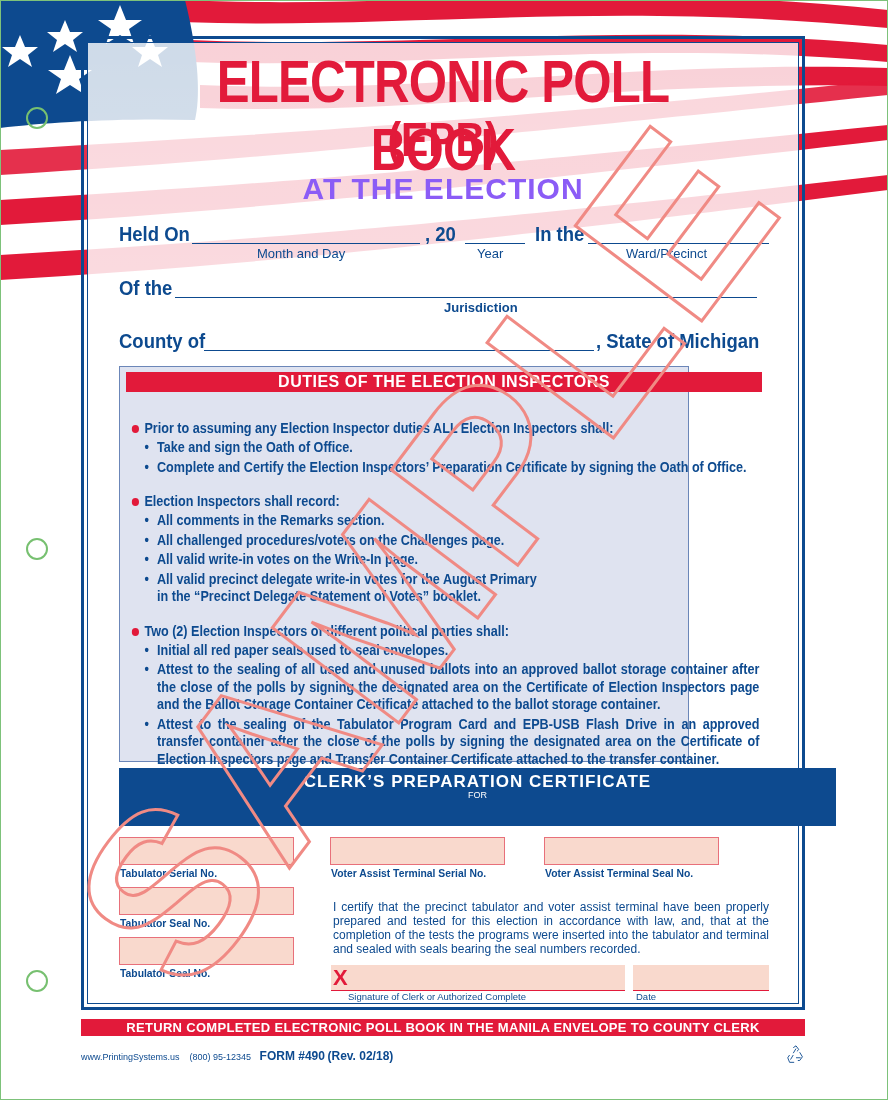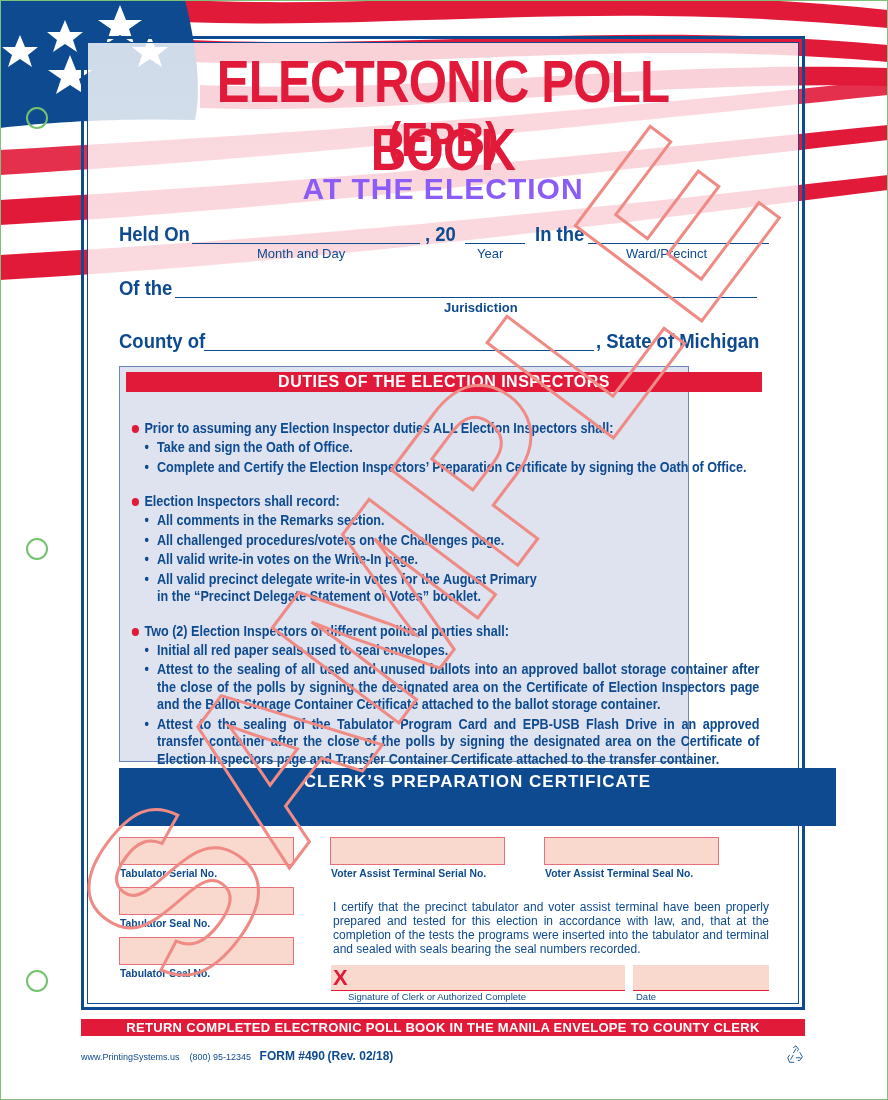--- a/index.html
+++ b/index.html
@@ -123,20 +123,21 @@
       <div class="main-item"><span class="dot"></span><span>Two (2) Election Inspectors of different political parties shall:</span></div>
       <div class="sub-item"><span class="bul">•</span><span>Initial all red paper seals used to seal envelopes.</span></div>
       <div class="sub-item" style="text-align:justify;"><span class="bul">•</span><span>Attest to the sealing of all used and unused ballots into an approved ballot storage container after the close of the polls by signing the designated area on the Certificate of Election Inspectors page and the Ballot Storage Container Certificate attached to the ballot storage container.</span></div>
       <div class="sub-item" style="text-align:justify;"><span class="bul">•</span><span>Attest to the sealing of the Tabulator Program Card and EPB-USB Flash Drive in an approved transfer container after the close of the polls by signing the designated area on the Certificate of Election Inspectors page and Transfer Container Certificate attached to the transfer container.</span></div>
     </div>
   </div>
 </div>
 
 <div class="cert-hdr">
   <div class="l1">CLERK’S PREPARATION CERTIFICATE</div>
+  <div class="l2">FOR</div>
 </div>
 
 <div class="fbox" style="left:119px;top:837px;"></div>
 <div class="flbl" style="left:120px;top:867px;">Tabulator Serial No.</div>
 
 <div class="fbox" style="left:330px;top:837px;"></div>
 <div class="flbl" style="left:331px;top:867px;">Voter Assist Terminal Serial No.</div>
 
 <div class="fbox" style="left:544px;top:837px;"></div>
 <div class="flbl" style="left:545px;top:867px;">Voter Assist Terminal Seal No.</div>

